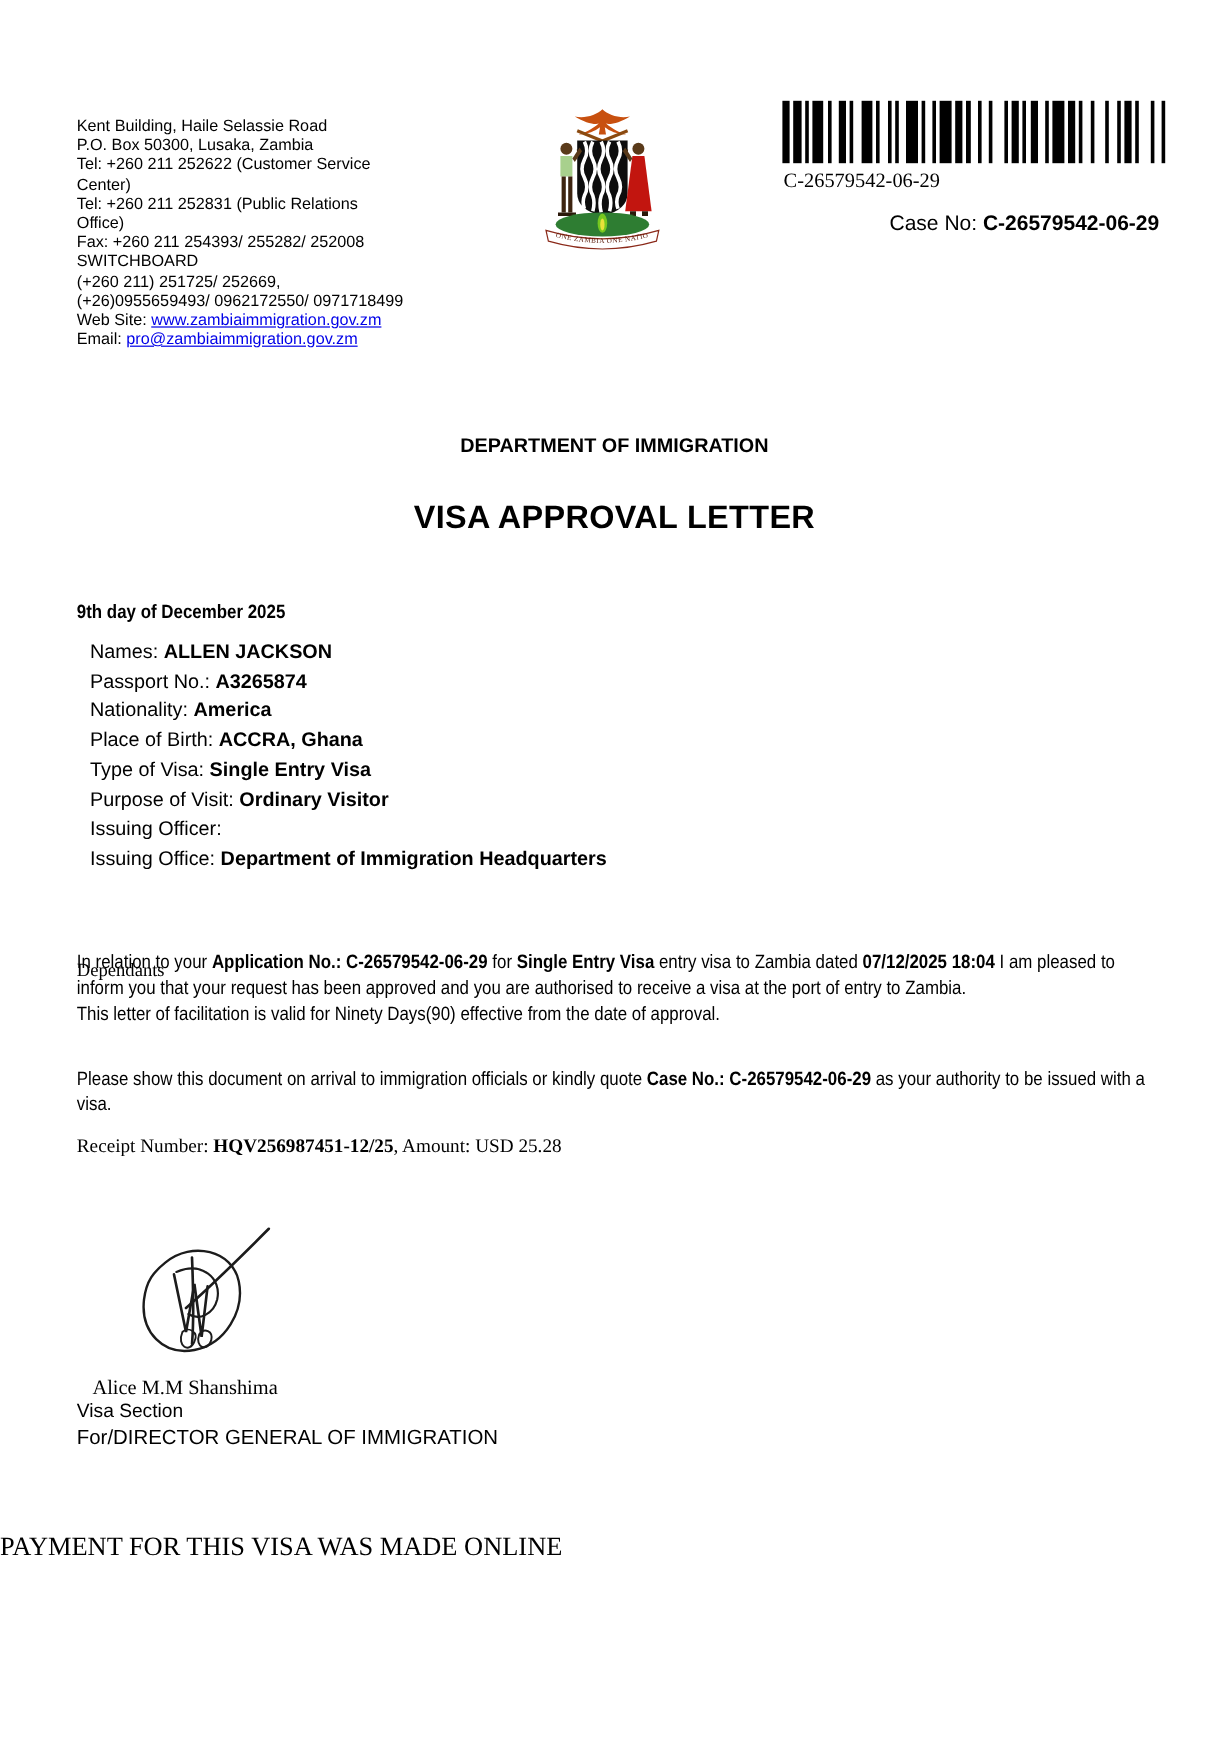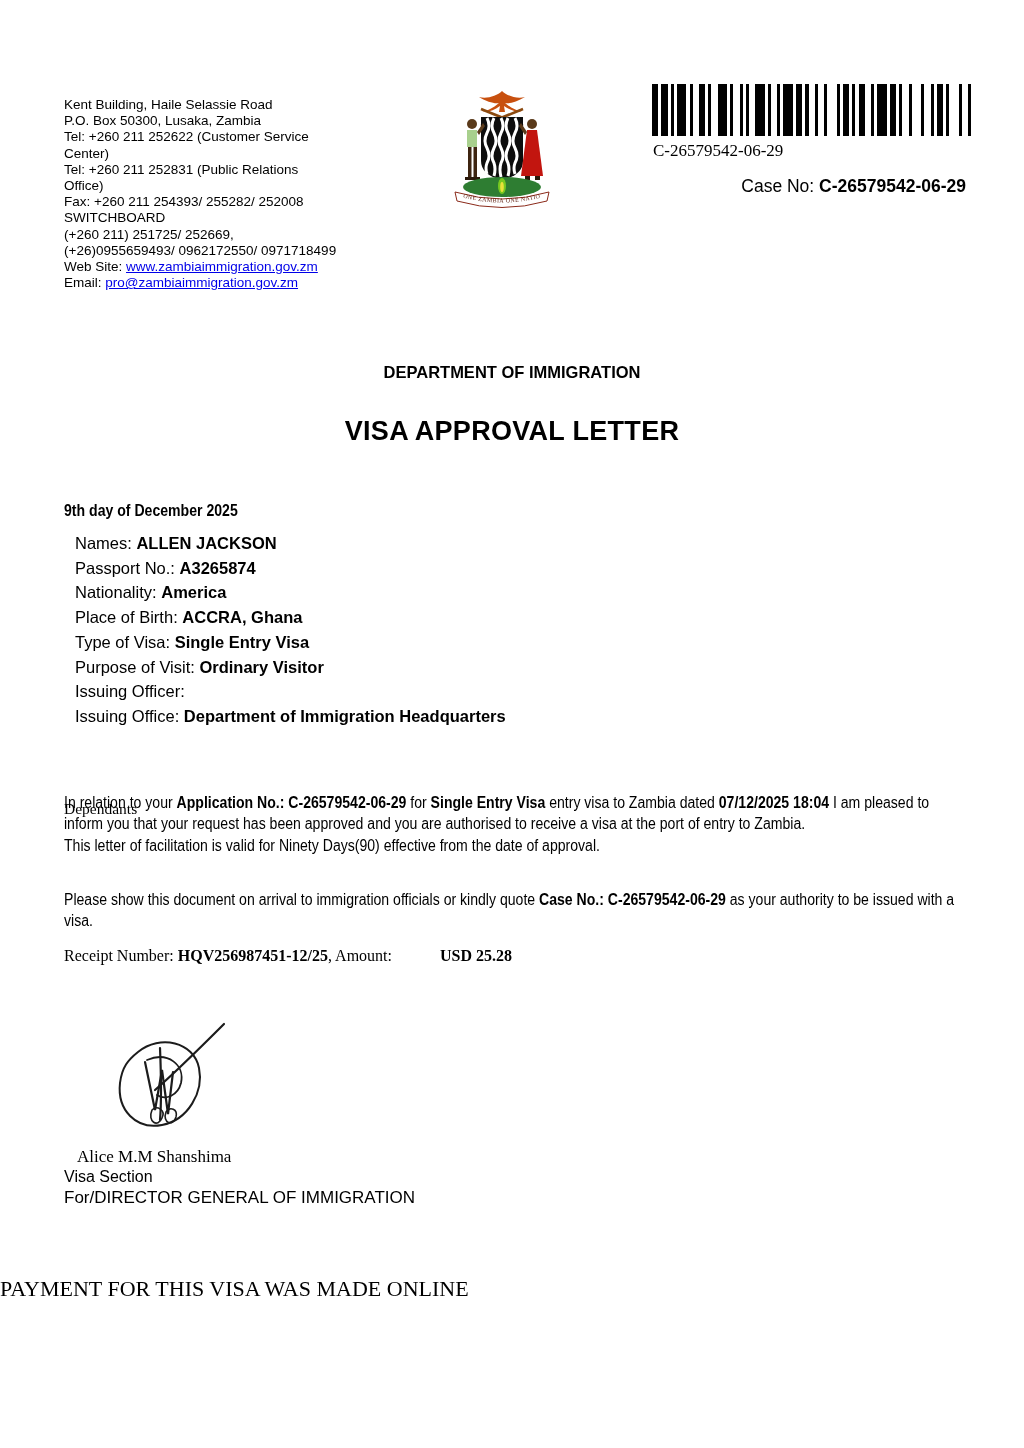--- a/index.html
+++ b/index.html
@@ -220,21 +220,21 @@
 
   <div class="para para-1">
     <span class="cond-block"><span>In relation to your </span><span style="font-weight: bold;">Application No.: C-26579542-06-29</span><span> for </span><span style="font-weight: bold;">Single Entry Visa</span><span> entry visa to Zambia dated </span><span style="font-weight: bold;">07/12/2025 18:04</span><span> I am pleased to inform you that your request has been approved and you are authorised to receive a visa at the port of entry to Zambia.</span></span>
     <span class="cond-block"><span>This letter of facilitation is valid for Ninety Days(90) effective from the date of approval.</span></span>
   </div>
 
   <div class="para para-2">
     <span class="cond-block"><span>Please show this document on arrival to immigration officials or kindly quote </span><span style="font-weight: bold;">Case No.: C-26579542-06-29</span><span> as your authority to be issued with a visa.</span></span>
   </div>
 
-  <div class="receipt"><span>Receipt Number: </span><span style="font-weight: bold;">HQV256987451-12/25</span><span>, Amount: </span><span style="font-weight: bold; margin-left: 44px;">USD 25.28</span></div>
+  <div class="receipt"><span>Receipt Number: </span><span style="font-weight: bold;">HQV256987451-12/25</span><span>, Amount: </span><span style="font-weight: normal;">USD 25.28</span></div>
 
   <div class="sig">
     <svg viewBox="0 0 135 122" width="135" height="122" xmlns="http://www.w3.org/2000/svg" fill="none" stroke="#1c1c1c" stroke-linecap="round">
       <path d="M38,32 C60,14 94,22 99,48 C104,72 88,100 62,105 C36,110 17,90 20,63 C22,47 28,40 38,32" stroke-width="2"></path>
       <path d="M47,40 C68,31 85,45 81,63 C78,75 66,81 57,75" stroke-width="1.8"></path>
       <path d="M45,42 L55,90 L62,50 L68,94 L73,52" stroke-width="2.2"></path>
       <path d="M60,28 C61,52 62,76 60,100" stroke-width="2.2"></path>
       <path d="M52,90 C47,102 58,108 62,98 C66,90 57,85 52,90" stroke-width="1.6"></path>
       <path d="M66,92 C62,103 73,107 76,97 C78,89 70,86 66,92" stroke-width="1.6"></path>
       <path d="M55,70 C76,52 98,30 124,4" stroke-width="2.2"></path>

